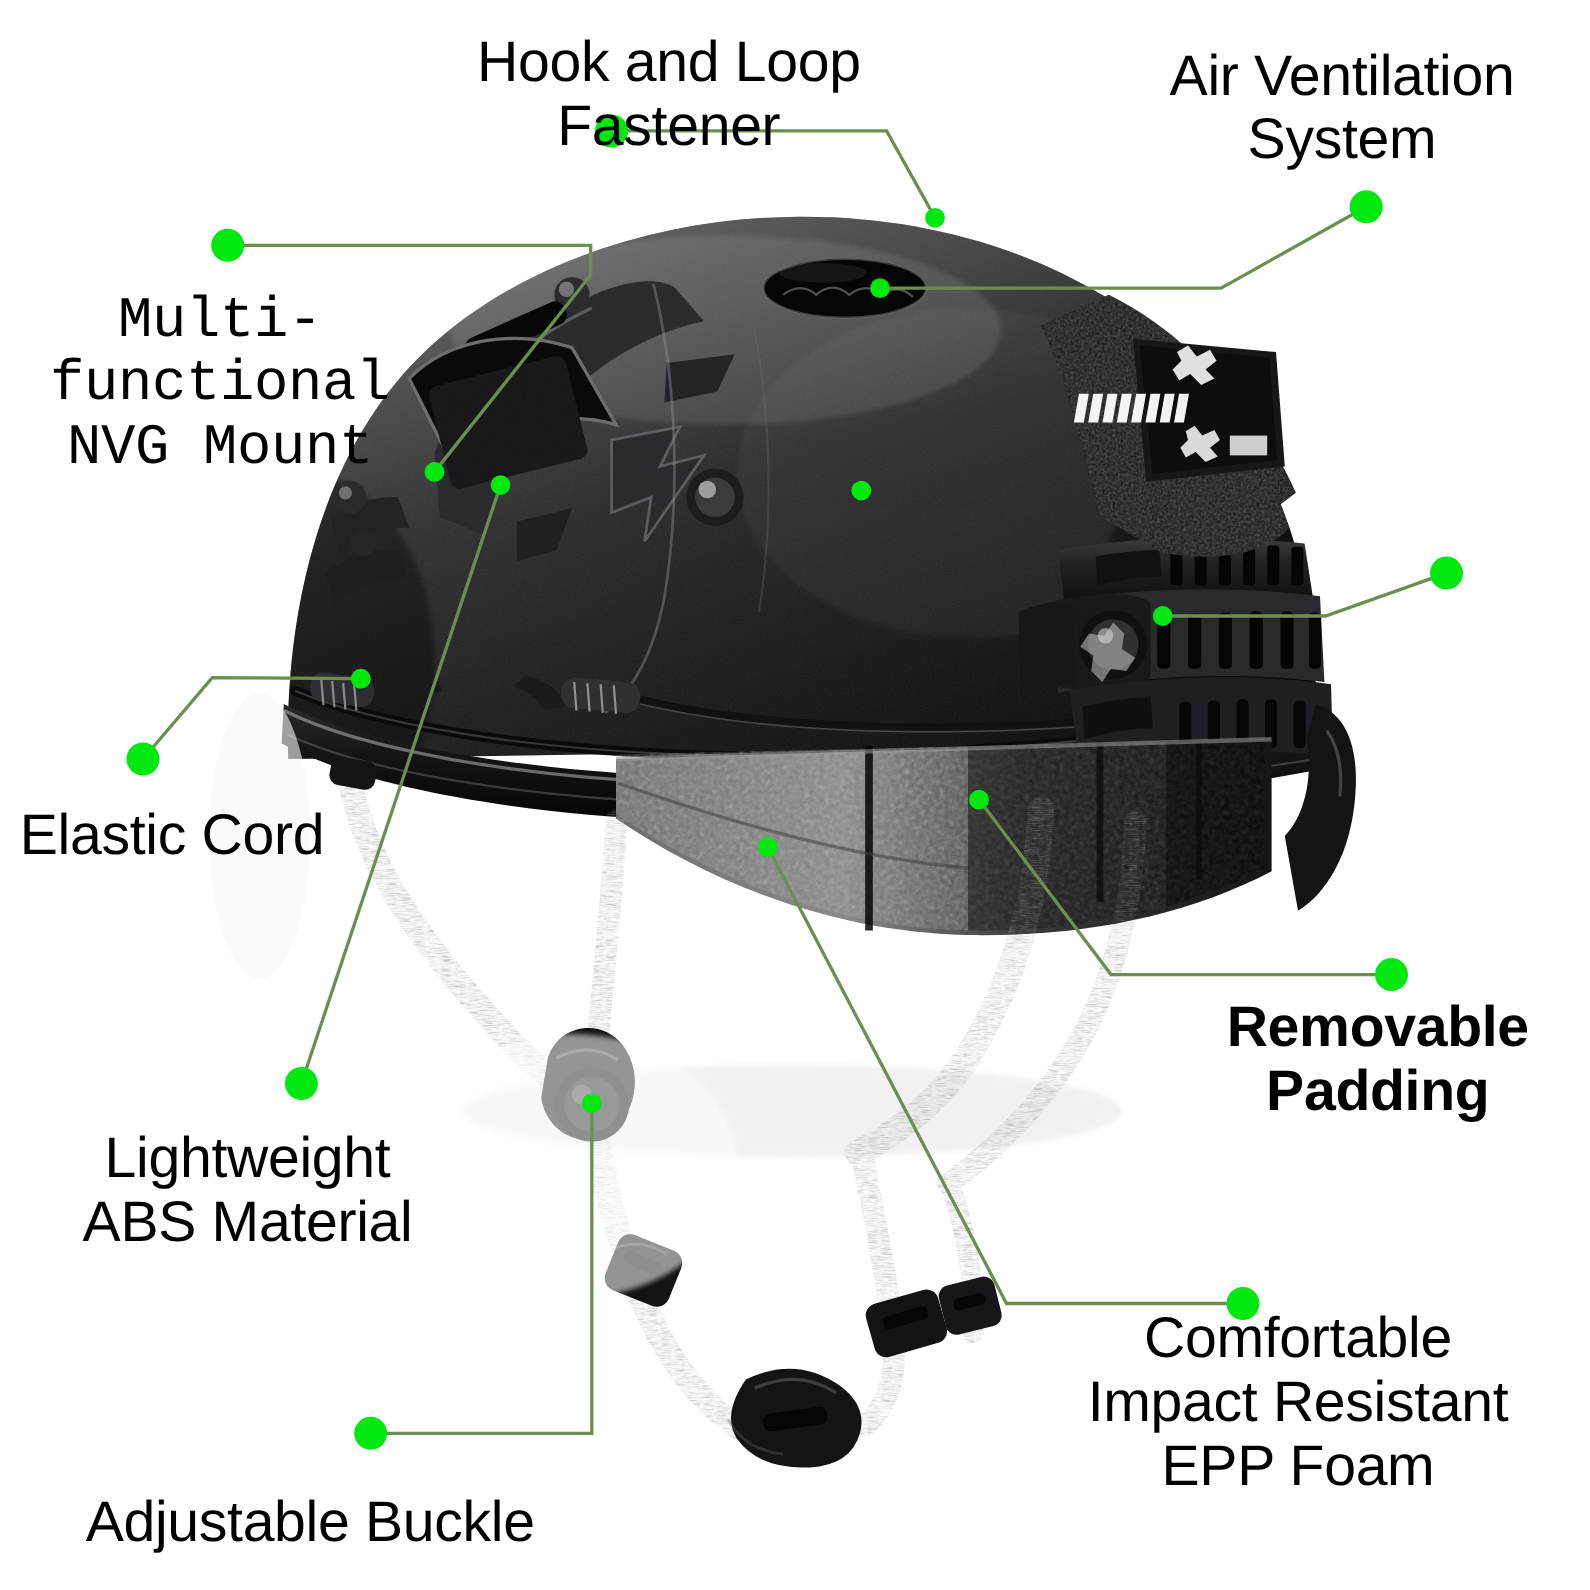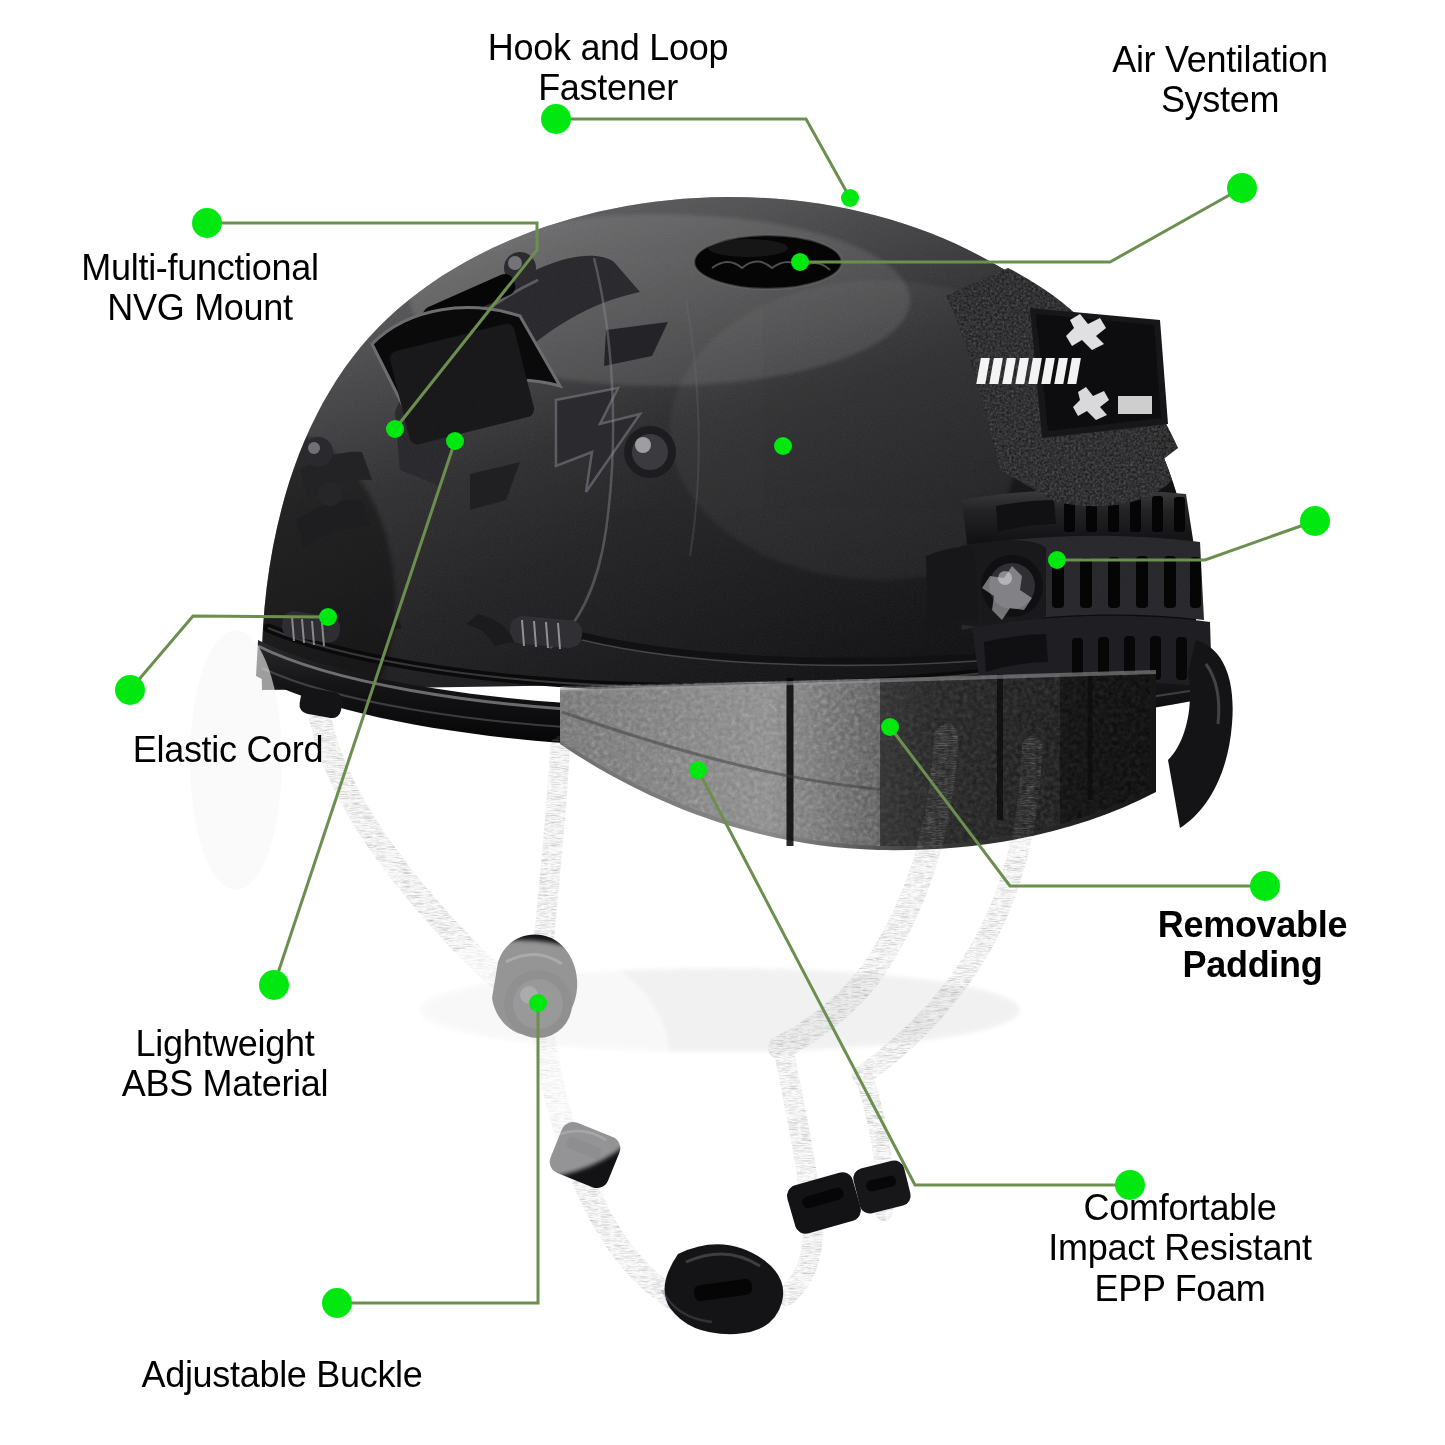--- a/index.html
+++ b/index.html
@@ -1,20 +1,20 @@
 <!DOCTYPE html>
 <html><head>
 <meta charset="utf-8">
 <style>
   html,body{margin:0;padding:0;background:#ffffff;}
   body{width:1445px;height:1445px;font-family:"Liberation Sans",sans-serif;}
   #stage{position:relative;width:1445px;height:1445px;background:#ffffff;overflow:hidden;}
   #art{position:absolute;left:0;top:0;width:1445px;height:1445px;}
   .lbl{position:absolute;color:#000;font-family:"Liberation Sans",sans-serif;
-       font-size:36px;line-height:1.12;letter-spacing:-0.3px;white-space:pre-line;}
+       font-size:52px;line-height:1.12;letter-spacing:-0.3px;white-space:pre-line;}
   .lbl.c{text-align:center;}
   .lbl.l{text-align:left;}
 </style>
 </head>
 <body>
 
 <div id="stage">
 
   <svg id="art" viewBox="0 0 1445 1445" aria-hidden="true">
     <defs>
@@ -433,25 +433,25 @@
         <circle cx="783" cy="446" r="9" fill="#00e810"></circle>
       </g>
     </svg>
 
   <div class="lbl c" style="left:398px;top:28px;width:420px;">Hook and Loop
 Fastener</div>
 
   <div class="lbl c" style="left:1010px;top:40px;width:420px;">Air Ventilation
 System</div>
 
-  <div class="lbl c" style="left:0px;top:248px;width:400px;">Multi-functional
+  <div class="lbl c" style="left:0px;top:263px;width:400px;font-family:Liberation Mono, monospace;">Multi-functional
 NVG Mount</div>
 
 
-  <div class="lbl l" style="left:18px;top:730px;width:420px;text-align:center;">Elastic Cord</div>
+  <div class="lbl l" style="left:18px;top:730px;width:420px;">Elastic Cord</div>
 
   <div class="lbl c" style="left:22px;top:1355px;width:520px;">Adjustable Buckle</div>
 
   <div class="lbl c" style="left:30px;top:1024px;width:390px;">Lightweight
 ABS Material</div>
 
   <div class="lbl c" style="left:1075px;top:905px;width:355px;font-weight:bold;">Removable
 Padding</div>
 
   <div class="lbl c" style="left:955px;top:1188px;width:450px;">Comfortable

